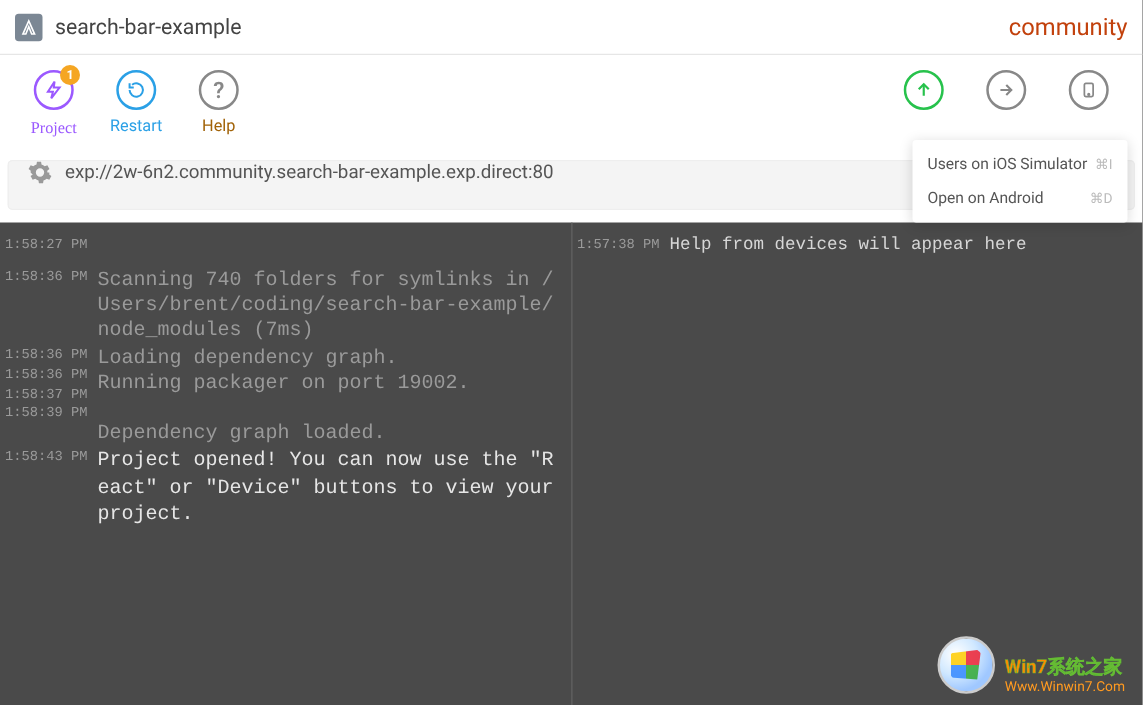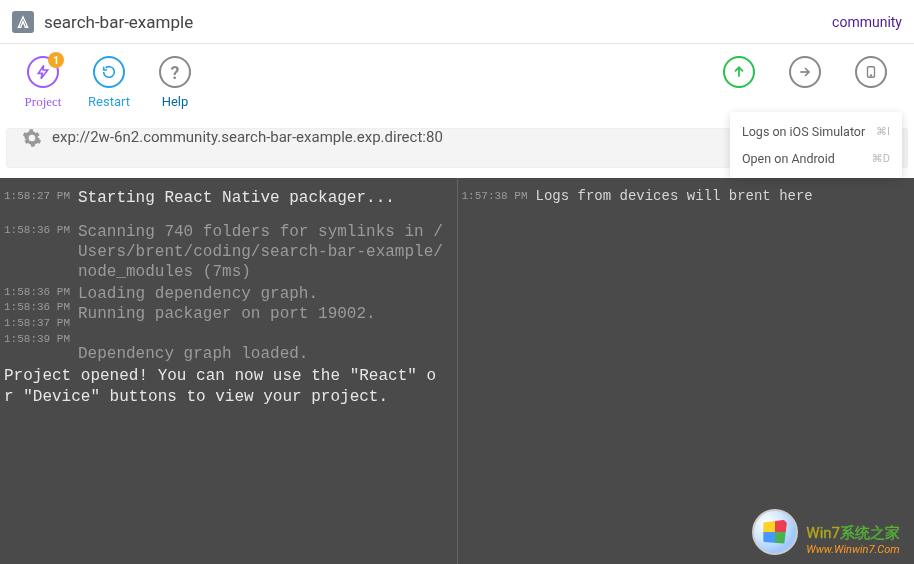--- a/index.html
+++ b/index.html
@@ -25,22 +25,22 @@
     border-radius: 3px;
     display: flex; align-items: center; justify-content: center;
     margin-right: 10px;
   }
   .header .title {
     font-size: 17px;
     color: #444;
   }
   .header .community {
     margin-left: auto;
-    font-size: 14px;
-    color: #4c1d95;
+    font-size: 19px;
+    color: #c2410c;
   }
   
   .toolbar {
     display: flex;
     align-items: flex-start;
     padding: 12px 10px 6px;
     height: 84px;
   }
   .tool-btn {
     display: flex;
@@ -180,28 +180,28 @@
     position:absolute;
     inset:6px;
     background:
       conic-gradient(from 0deg, #e23 0 25%, #3a3 25% 50%, #38f 50% 75%, #fc0 75% 100%);
     border-radius:50%;
     filter: blur(0.3px);
     opacity:0.85;
     clip-path: polygon(10% 20%, 90% 10%, 80% 90%, 10% 85%);
   }
   .watermark .wtext .l1 {
-    font-size: 15px; font-weight: normal;
+    font-size: 15px; font-weight: bold;
     color:#ff8a00;
     margin-top:17px;
     -webkit-text-stroke: 0.4px #6b3;
   }
   .watermark .wtext .l1 .cn { color:#39a939; }
   .watermark .wtext .l2 {
-    font-size: 11px; color:#ff9a20;font-style:italic;
+    font-size: 11px; color:#ff9a20;
   }
 </style>
 </head>
 <body>
 
 <div class="header">
   <div class="app-icon">
     <svg width="14" height="14" viewBox="0 0 24 24" fill="none" stroke="#fff" stroke-width="2.2">
       <path d="M12 3 L20 21 L16 21 L12 11 L8 21 L4 21 Z"></path>
     </svg>
@@ -229,21 +229,21 @@
           <path d="M4 4 L4 9 L9 9"></path>
         </svg>
     </div>
     <div class="label" style="color:#2aa0e6;">Restart</div>
   </div>
 
   <div class="tool-btn">
     <div class="circle" style="border-color:#888;">
       <span style="color:#888;font-size:18px;font-weight:600">?</span>
     </div>
-    <div class="label" style="color:#0369a1;">Help</div>
+    <div class="label" style="color:#a16207;">Help</div>
   </div>
 
   <div class="spacer"></div>
 
   <div class="tool-btn">
     <div class="circle" style="border-color:#27c24c;">
       <svg width="16" height="16" viewBox="0 0 24 24" fill="none" stroke="#27c24c" stroke-width="2.6">
           <path d="M12 19 L12 5"></path>
           <path d="M6 11 L12 5 L18 11"></path>
         </svg>
@@ -277,61 +277,61 @@
   <div class="urlbar">
     <svg class="gear" viewBox="0 0 24 24" fill="#999">
       <path d="M12 8a4 4 0 100 8 4 4 0 000-8zm9 4c0 .6-.05 1.2-.15 1.8l2.1 1.6-2 3.5-2.5-1a8 8 0 01-3.1 1.8l-.4 2.7h-4l-.4-2.7a8 8 0 01-3.1-1.8l-2.5 1-2-3.5 2.1-1.6A8.9 8.9 0 013 12c0-.6.05-1.2.15-1.8L1.05 8.6l2-3.5 2.5 1a8 8 0 013.1-1.8L9.05 1.6h4l.4 2.7a8 8 0 013.1 1.8l2.5-1 2 3.5-2.1 1.6c.1.6.15 1.2.15 1.8z"></path>
     </svg>
     <div class="url">exp://2w-6n2.community.search-bar-example.exp.direct:80</div>
   </div>
 </div>
 
 <div class="dropdown">
   <div class="item">
-    <span>Logs on iOS Simulator</span>
+    <span>Users on iOS Simulator</span>
     <span class="shortcut">⌘I</span>
   </div>
   <div class="item">
     <span>Open on Android</span>
     <span class="shortcut">⌘D</span>
   </div>
 </div>
 
 <div class="console">
   <div class="pane left" id="left-pane">
       <div class="log-row big">
         <div class="ts">1:58:27 PM</div>
-        <div class="msg">Starting React Native packager...</div>
       </div>
       <div style="height: 10px;"></div>
       <div class="log-row dim">
         <div class="ts">1:58:36 PM</div>
         <div class="msg">Scanning 740 folders for symlinks in /Users/brent/coding/search-bar-example/node_modules (7ms)</div>
       </div>
       <div class="log-row dim">
         <div class="log-stack" style="width: 74px; flex-shrink: 0;">
           <div class="ts">1:58:36 PM</div>
           <div class="ts">1:58:36 PM</div>
           <div class="ts">1:58:37 PM</div>
           <div class="ts">1:58:39 PM</div>
         </div>
         <div class="msg">Loading dependency graph.
 Running packager on port 19002.
 
 Dependency graph loaded.</div>
       </div>
       <div class="log-row big">
+        <div class="ts">1:58:43 PM</div>
         <div class="msg">Project opened! You can now use the "React" or "Device" buttons to view your project.</div>
       </div>
       <div style="height: 10px;"></div>
     </div>
   <div class="pane right" id="right-pane">
       <div class="log-row normal">
         <div class="ts">1:57:38 PM</div>
-        <div class="msg">Logs from devices will brent here</div>
+        <div class="msg">Help from devices will appear here</div>
       </div>
     </div>
 </div>
 
 <div class="watermark">
   <div class="wlogo"></div>
   <div class="wtext">
     <div class="l1">
       <span>Win7</span><span class="cn">系统之家</span>
     </div>

